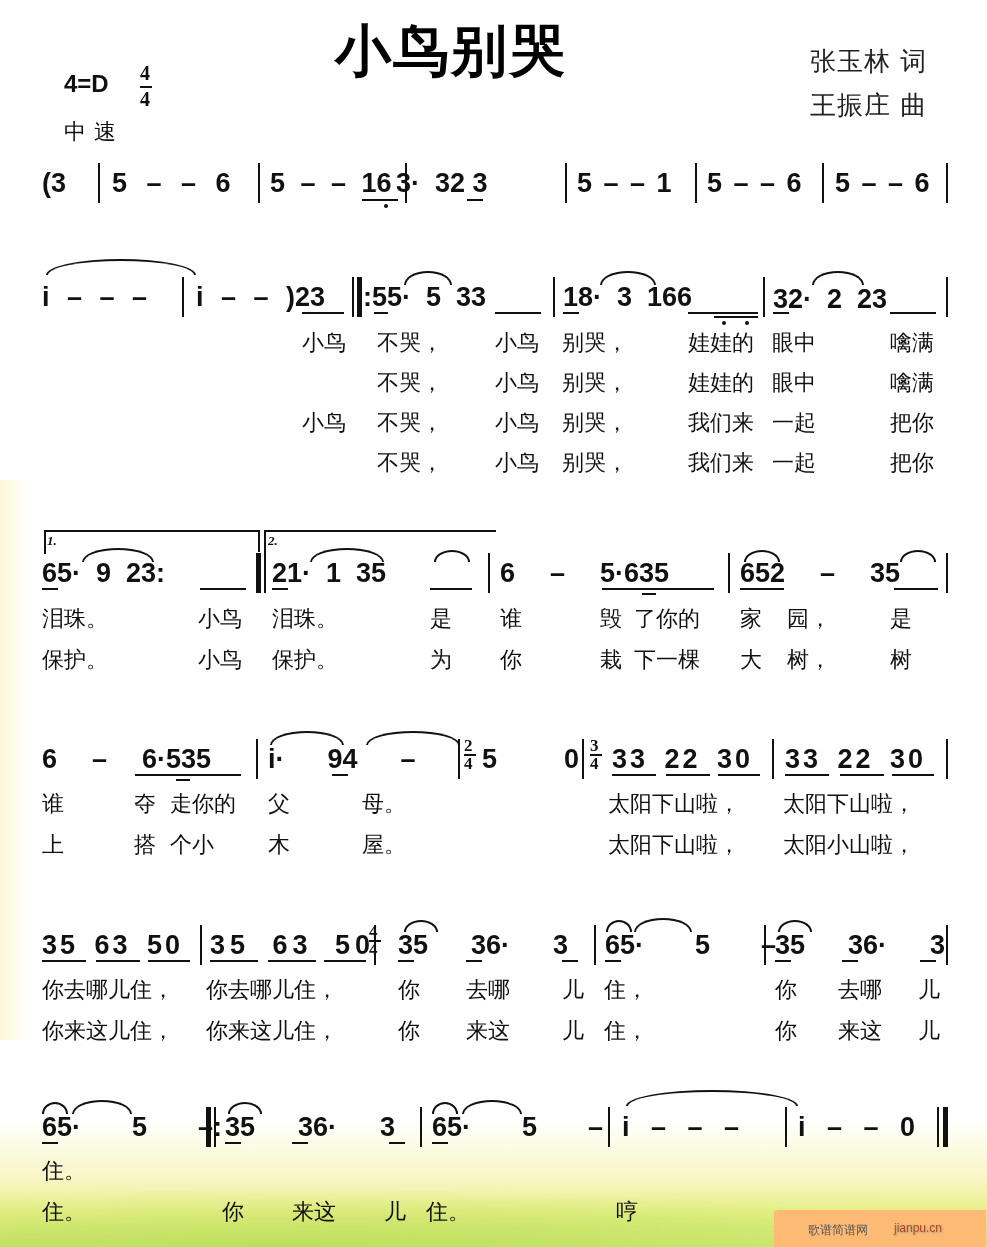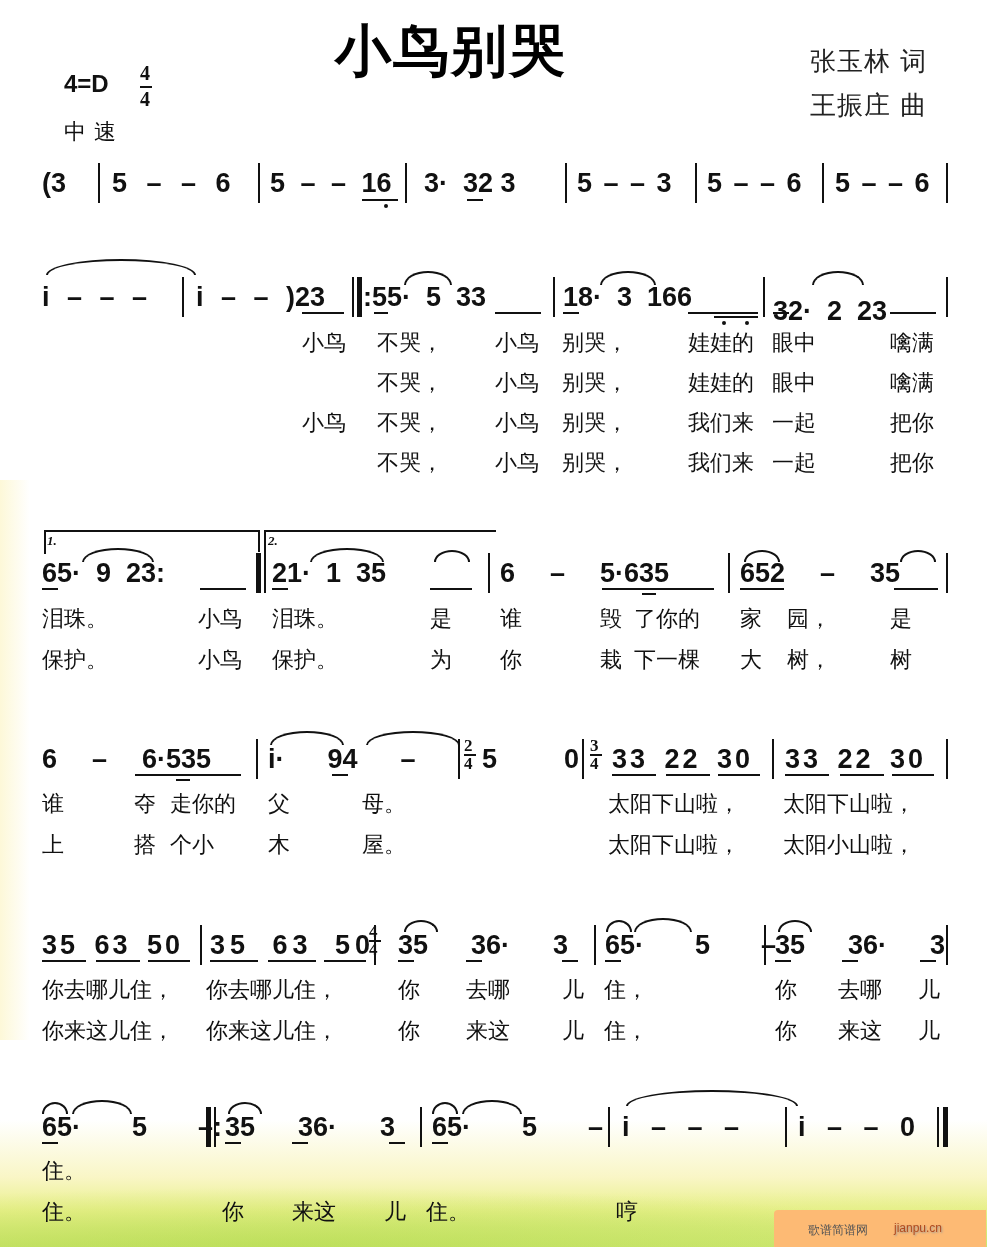--- a/index.html
+++ b/index.html
@@ -77,24 +77,24 @@
 
 <div>
   <span class="n" style="left:42px;top:168px">(3</span>
   <div class="bar" style="left:98px;top:163px;height:40px"></div>
   <span class="n" style="left:112px;top:168px;word-spacing:12px">5 – – 6</span>
   <div class="bar" style="left:258px;top:163px;height:40px"></div>
   <span class="n" style="left:270px;top:168px;word-spacing:8px">5 – – 16</span>
   <div class="ul" style="left:362px;top:199px;width:36px"></div>
   <div class="dot" style="left:384px;top:204px"></div>
   <div class="bar" style="left:405px;top:163px;height:40px"></div>
-  <span class="n" style="left:424px;top:168px">3·  32 3</span>
+  <span class="n" style="left:396px;top:168px">3·  32 3</span>
   <div class="ul" style="left:467px;top:199px;width:16px"></div>
   <div class="bar" style="left:565px;top:163px;height:40px"></div>
-  <span class="n" style="left:577px;top:168px;word-spacing:4px">5 – – 3</span>
+  <span class="n" style="left:577px;top:168px;word-spacing:4px">5 – – 1</span>
   <div class="bar" style="left:695px;top:163px;height:40px"></div>
   <span class="n" style="left:707px;top:168px;word-spacing:4px">5 – – 6</span>
   <div class="bar" style="left:822px;top:163px;height:40px"></div>
   <span class="n" style="left:835px;top:168px;word-spacing:4px">5 – – 6</span>
   <div class="bar" style="left:946px;top:163px;height:40px"></div>
 </div>
 
 <div>
   <div class="slur" style="left:46px;top:259px;width:150px;height:16px"></div>
   <span class="n" style="left:42px;top:282px;word-spacing:10px">i – – –</span>
@@ -109,21 +109,21 @@
   <div class="ul" style="left:495px;top:312px;width:46px"></div>
   <div class="bar" style="left:553px;top:277px;height:40px"></div>
   <span class="n" style="left:563px;top:282px">18·  3  166</span>
   <div class="slur" style="left:600px;top:271px;width:56px;height:14px"></div>
   <div class="ul" style="left:563px;top:312px;width:16px"></div>
   <div class="ul" style="left:688px;top:312px;width:70px"></div>
   <div class="ul" style="left:714px;top:316px;width:44px"></div>
   <div class="dot" style="left:722px;top:321px"></div>
   <div class="dot" style="left:745px;top:321px"></div>
   <div class="bar" style="left:763px;top:277px;height:40px"></div>
-  <span class="n" style="left:773px;top:296px">32·  2  23</span>
+  <span class="n" style="left:773px;top:284px">32·  2  23</span>
   <div class="slur" style="left:812px;top:271px;width:52px;height:14px"></div>
   <div class="ul" style="left:773px;top:312px;width:16px"></div>
   <div class="ul" style="left:890px;top:312px;width:46px"></div>
   <div class="bar" style="left:946px;top:277px;height:40px"></div>
 
   <div>
     <span class="ly" style="left:302px;top:330px">小鸟</span>
     <span class="ly" style="left:377px;top:330px">不哭，</span>
     <span class="ly" style="left:495px;top:330px">小鸟</span>
     <span class="ly" style="left:562px;top:330px">别哭，</span>

